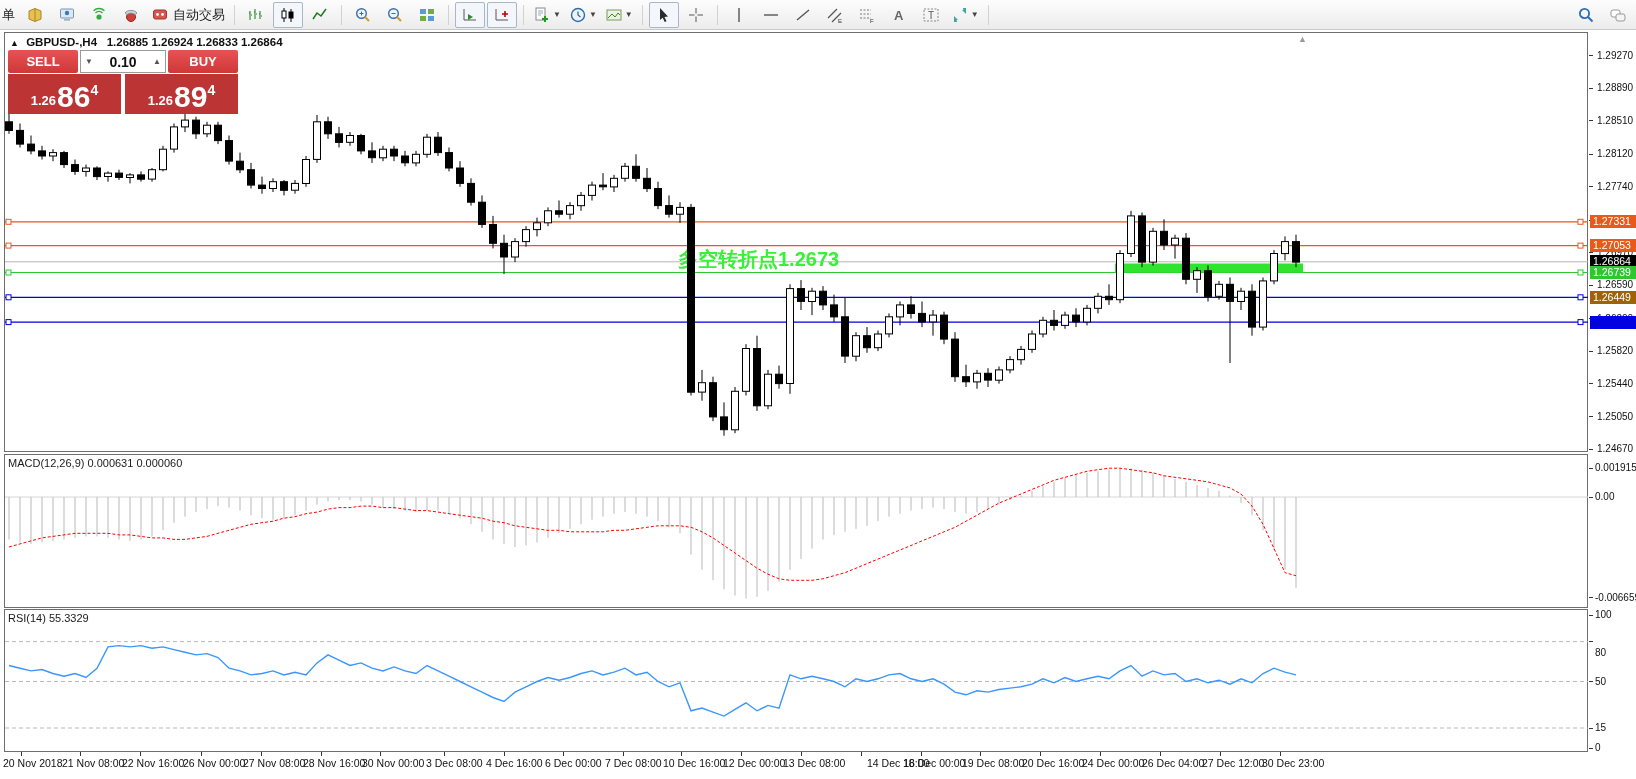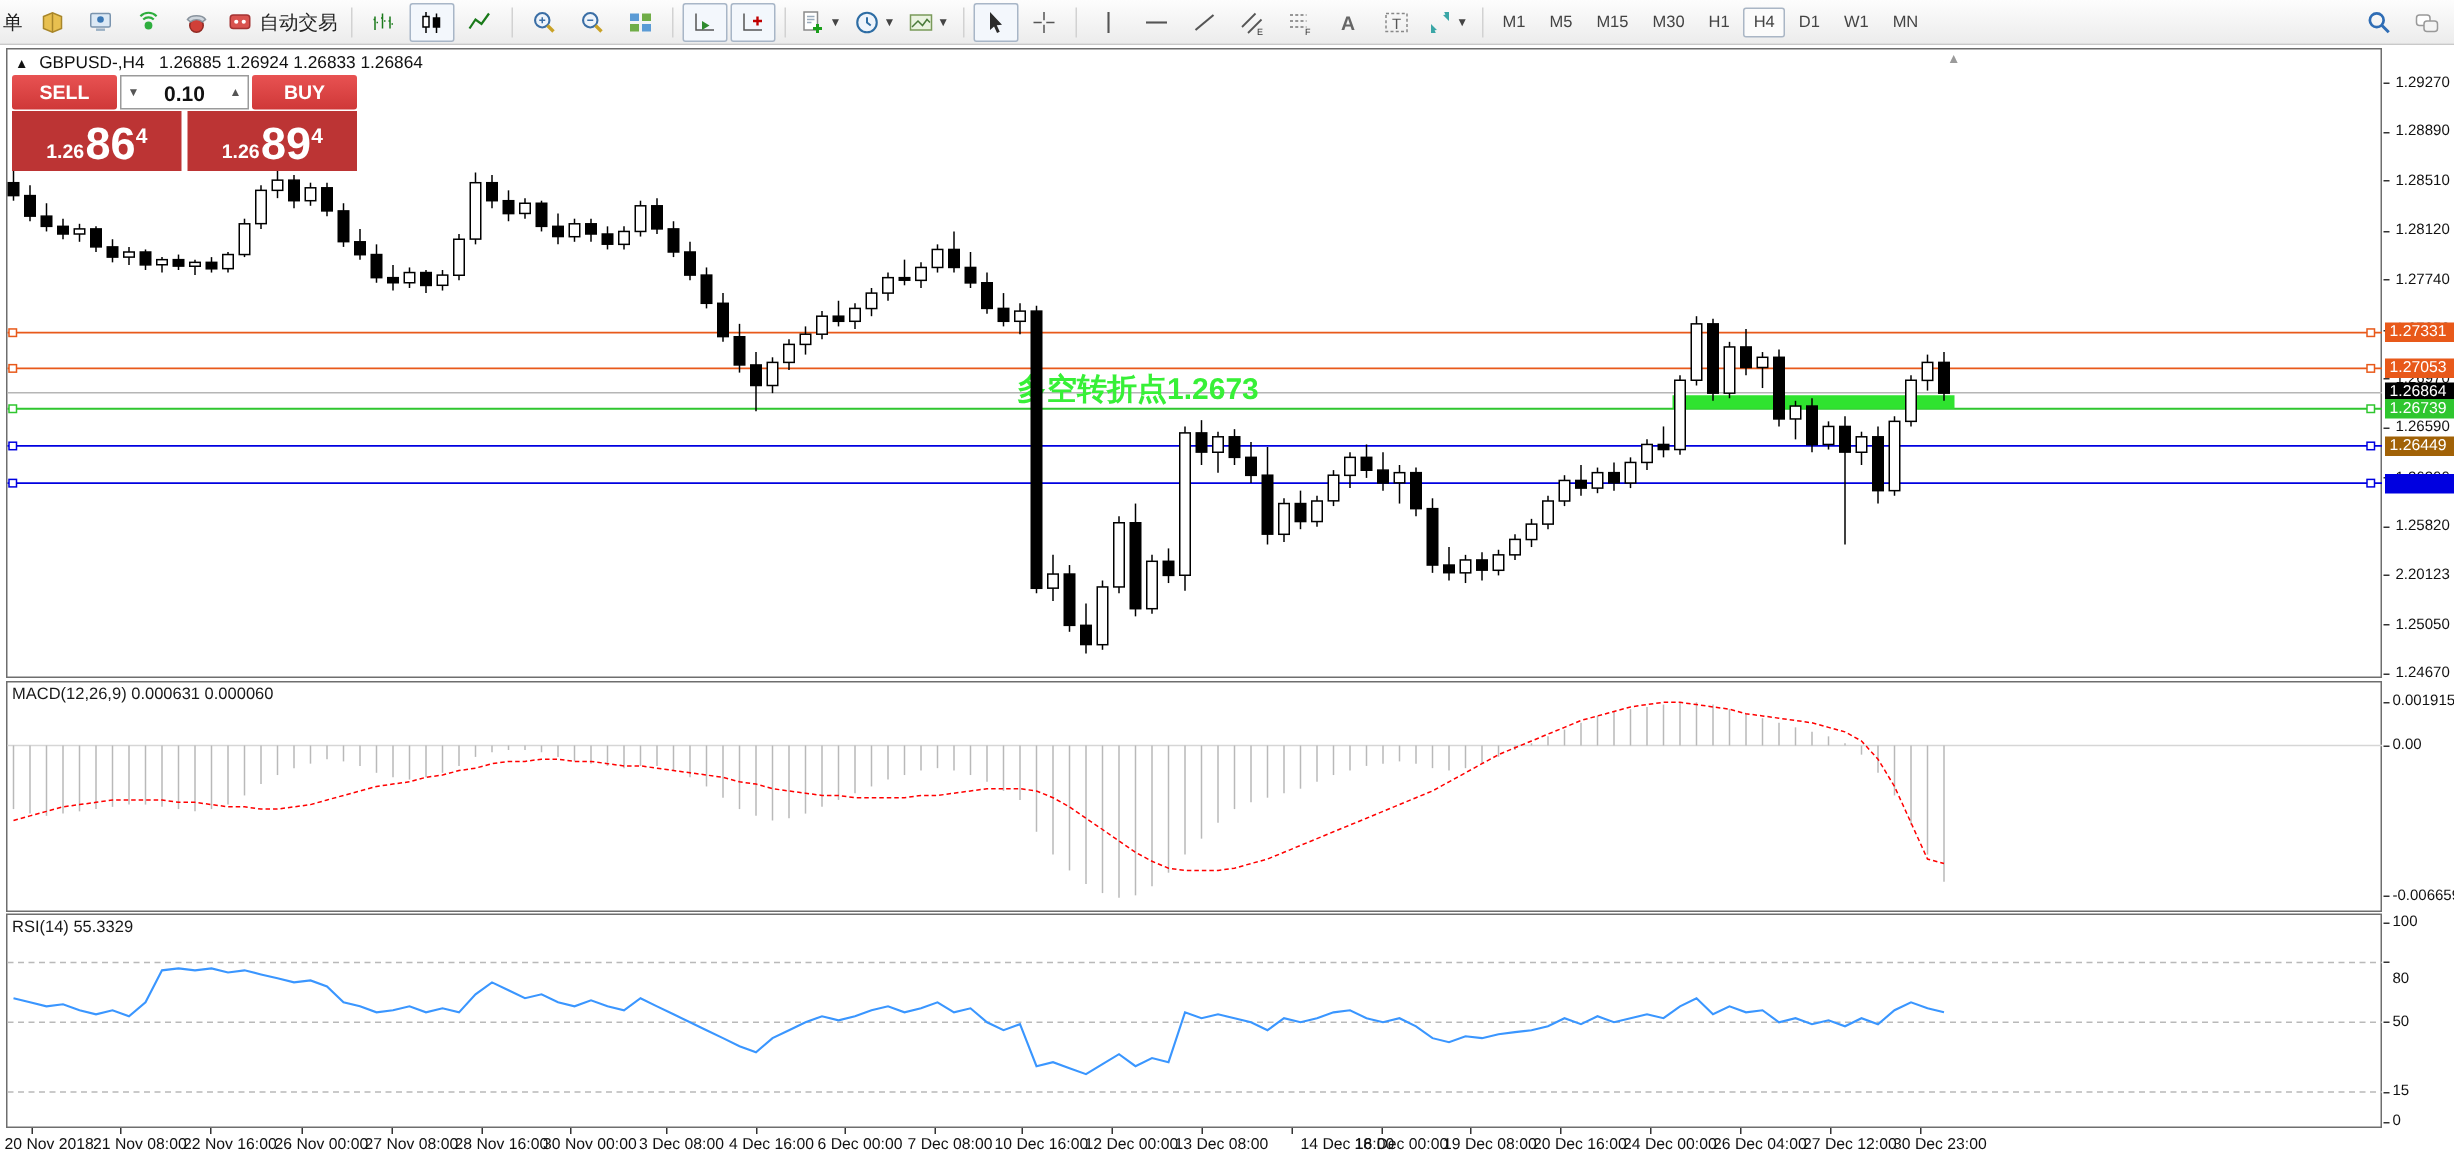--- a/index.html
+++ b/index.html
@@ -20,21 +20,21 @@
   #tb-right{margin-left:auto;display:flex;align-items:center;}
   #new-order-partial{font-size:13px;color:#222;margin-right:4px;}
   #autotrading{display:flex;align-items:center;gap:4px;font-size:13px;color:#222;}
   
   .panel{position:absolute;left:4px;width:1584px;background:#fff;border:1px solid #6e6e6e;box-sizing:border-box;}
   #mainPanel{top:32px;height:420px;}
   #macdPanel{top:454px;height:154px;}
   #rsiPanel {top:609px;height:143px;}
   #svgLayer{position:absolute;left:0;top:0;width:1636px;height:779px;pointer-events:none;}
   .ind-label{position:absolute;font-size:11px;color:#1a1a1a;z-index:5;}
-  #symbolHeader{position:absolute;left:10px;top:36px;font-size:11.5px;font-weight:normal;color:#111;z-index:6;}
+  #symbolHeader{position:absolute;left:10px;top:36px;font-size:11.5px;font-weight:bold;color:#111;z-index:6;}
   #symbolHeader .tri{font-size:9px;margin-right:4px;}
   #shiftMarker{position:absolute;left:1298px;top:34px;color:#9a9a9a;font-size:9px;z-index:6;}
   
   .axis-label{position:absolute;font-size:10px;color:#111;white-space:nowrap;}
   .tickmark{position:absolute;background:#333;}
   .lvl-label{position:absolute;left:1590px;width:46px;height:13px;font-size:10.5px;line-height:13px;
     color:#fff;padding-left:3px;box-sizing:border-box;z-index:8;}
   .time-label{position:absolute;top:757px;font-size:10.5px;color:#111;white-space:nowrap;}
   
   #oneClick{position:absolute;left:8px;top:50px;width:230px;z-index:7;font-family:"Liberation Sans",sans-serif;}
@@ -235,31 +235,20 @@
           </svg>
         </span>
         <span class="tbtn">
           <svg class="tbi" viewBox="0 0 18 18" fill="none" stroke-width="1">
             <path d="M3 10l4 4-1.6.2.8 1.8H3v-4z" fill="#3aa6a6"></path>
             <path d="M15 8l-4-4 1.6-.2L11.8 2H15v4z" fill="#3aa6a6"></path>
           </svg>
           <span class="caret">▼</span>
         </span>
         <span class="sep"></span>
-      </span>
-    <span id="tb-timeframes" style="display:flex;align-items:center;">
-        <span class="tf">M1</span>
-        <span class="tf">M5</span>
-        <span class="tf">M15</span>
-        <span class="tf">M30</span>
-        <span class="tf">H1</span>
-        <span class="tf active">H4</span>
-        <span class="tf">D1</span>
-        <span class="tf">W1</span>
-        <span class="tf">MN</span>
       </span>
     <span id="tb-right">
         <span class="tbtn">
           <svg class="tbi" viewBox="0 0 18 18" fill="none" stroke-width="1">
             <circle cx="7.5" cy="7.5" r="4.6" fill="none" stroke="#2f6db5" stroke-width="1.8"></circle>
             <path d="M11 11l4.5 4.5" stroke="#2f6db5" stroke-width="2"></path>
           </svg>
         </span>
         <span class="tbtn">
           <svg class="tbi" viewBox="0 0 18 18" fill="none" stroke-width="1">
@@ -706,21 +695,21 @@
       <div class="axis-label" style="left: 1597px; top: 214.187px;">1.27350</div>
       <div class="tickmark" style="left: 1589px; top: 252.192px; width: 4px; height: 1px;"></div>
       <div class="axis-label" style="left: 1597px; top: 246.692px;">1.26970</div>
       <div class="tickmark" style="left: 1589px; top: 284.698px; width: 4px; height: 1px;"></div>
       <div class="axis-label" style="left: 1597px; top: 279.198px;">1.26590</div>
       <div class="tickmark" style="left: 1589px; top: 318.058px; width: 4px; height: 1px;"></div>
       <div class="axis-label" style="left: 1597px; top: 312.558px;">1.26200</div>
       <div class="tickmark" style="left: 1589px; top: 350.563px; width: 4px; height: 1px;"></div>
       <div class="axis-label" style="left: 1597px; top: 345.063px;">1.25820</div>
       <div class="tickmark" style="left: 1589px; top: 383.068px; width: 4px; height: 1px;"></div>
-      <div class="axis-label" style="left: 1597px; top: 377.568px;">2.20123</div>
+      <div class="axis-label" style="left: 1597px; top: 377.568px;">1.25440</div>
       <div class="tickmark" style="left: 1589px; top: 416.429px; width: 4px; height: 1px;"></div>
       <div class="axis-label" style="left: 1597px; top: 410.929px;">1.25050</div>
       <div class="tickmark" style="left: 1589px; top: 448.934px; width: 4px; height: 1px;"></div>
       <div class="axis-label" style="left: 1597px; top: 443.434px;">1.24670</div>
       <div class="lvl-label" style="top: 215.313px; background: rgb(232, 89, 26);">1.27331</div>
       <div class="lvl-label" style="top: 239.093px; background: rgb(232, 89, 26);">1.27053</div>
       <div class="lvl-label" style="top: 255.26px; background: rgb(0, 0, 0);">1.26864</div>
       <div class="lvl-label" style="top: 265.952px; background: rgb(47, 198, 47);">1.26739</div>
       <div class="lvl-label" style="top: 290.759px; background: #a16207;">1.26449</div>
       <div class="lvl-label" style="top: 315.565px; background: rgb(0, 0, 224); padding-left: 48px;">1.26159</div>

